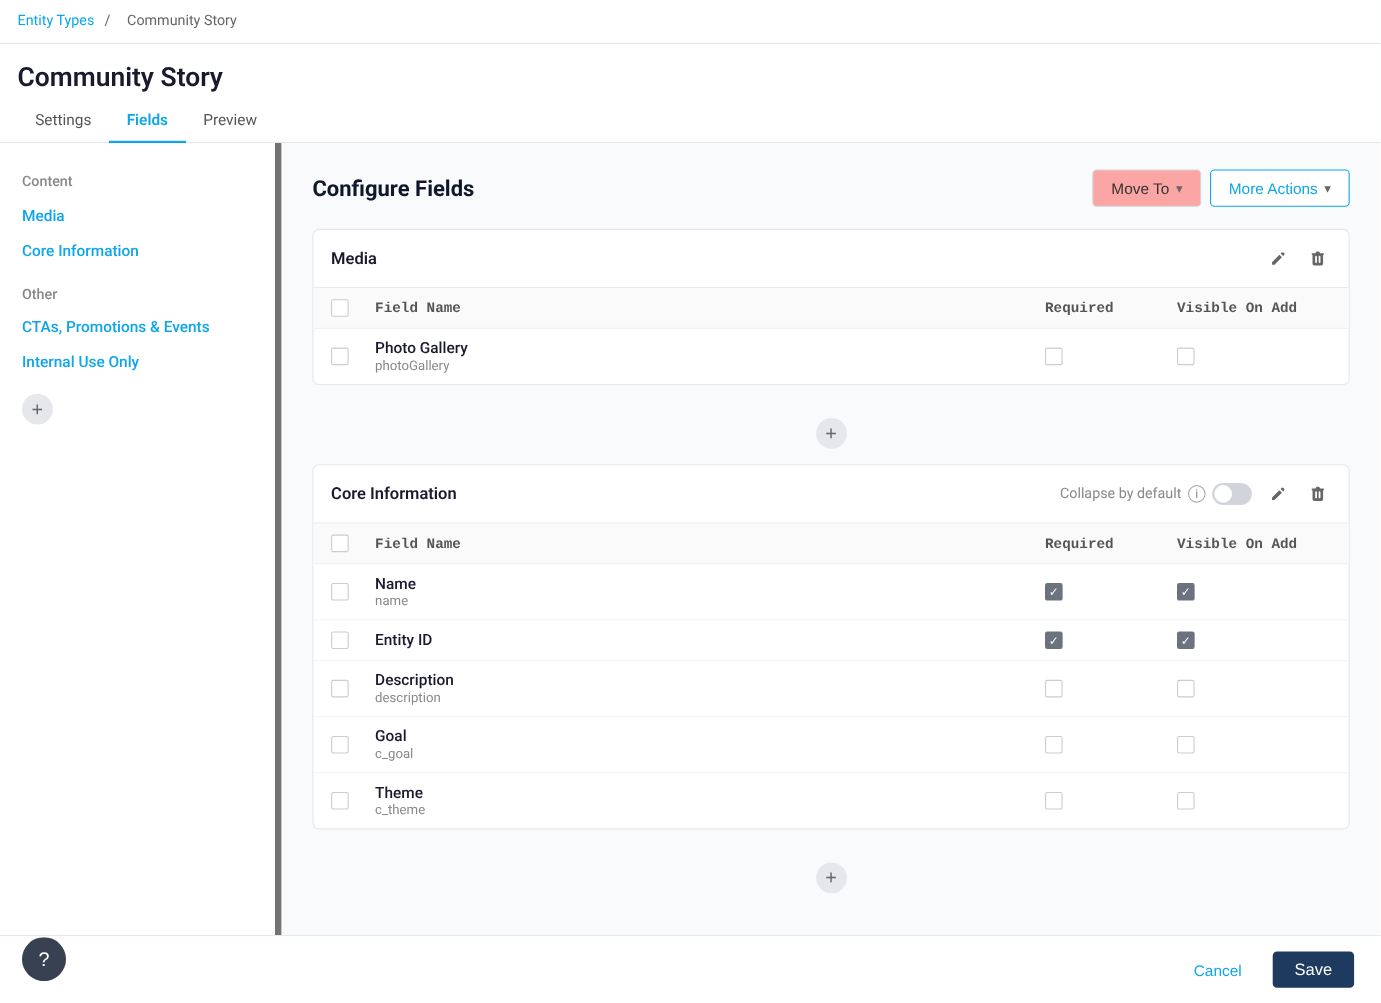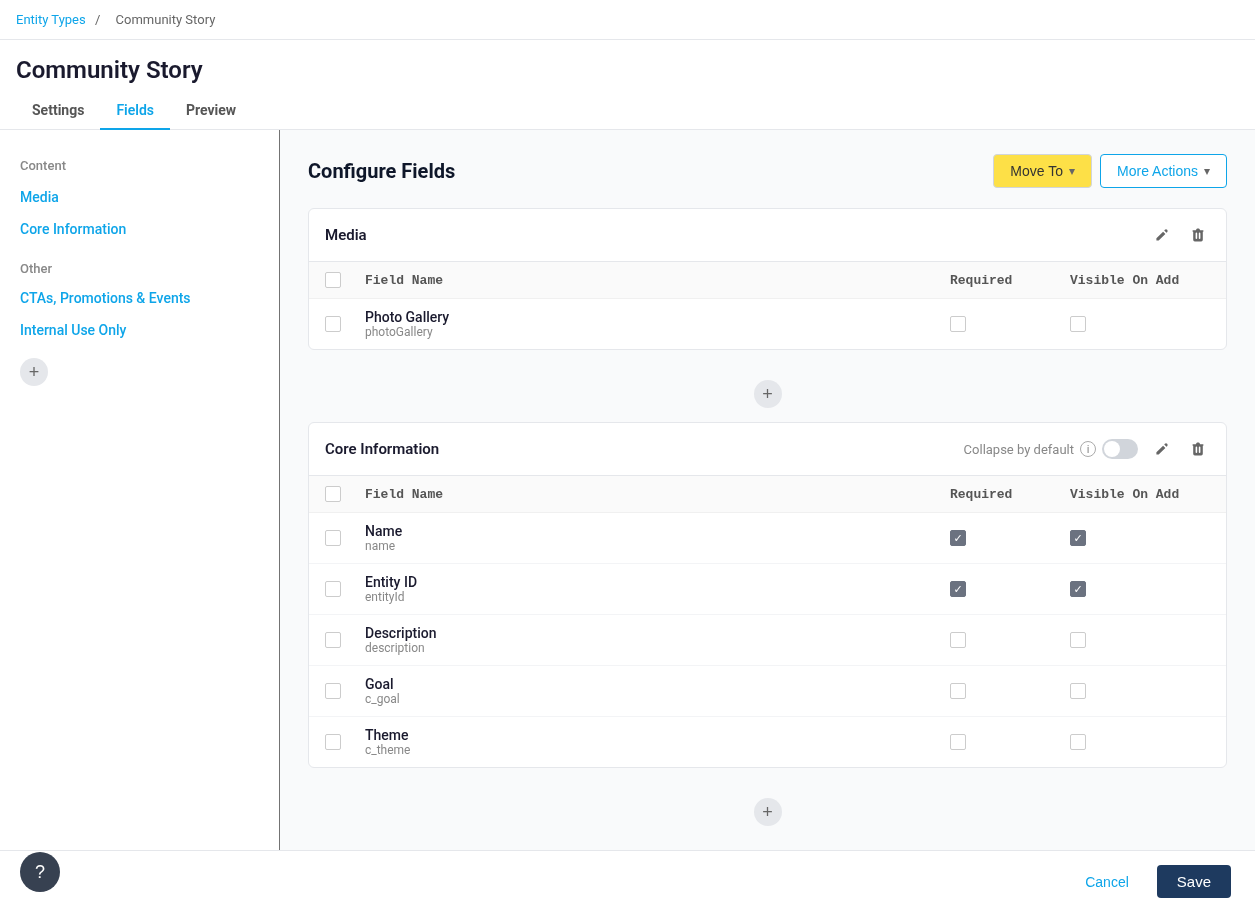--- a/index.html
+++ b/index.html
@@ -8,42 +8,42 @@
     
     .breadcrumb { padding: 12px 16px; font-size: 13px; border-bottom: 1px solid #e5e7eb; }
     .breadcrumb a { color: #0ea5e9; text-decoration: none; }
     .breadcrumb span { color: #666; margin: 0 6px; }
 
     
     .page-title { padding: 16px 16px 0 16px; font-size: 24px; font-weight: 600; color: #1a1a2e; }
 
     
     .tabs { display: flex; padding: 0 16px; border-bottom: 1px solid #e5e7eb; margin-top: 8px; }
-    .tab { padding: 10px 16px; cursor: pointer; font-size: 14px; color: #555; border-bottom: 2px solid transparent; margin-bottom: -1px; font-weight: bold; }
+    .tab { padding: 10px 16px; cursor: pointer; font-size: 14px; color: #555; border-bottom: 2px solid transparent; margin-bottom: -1px; }
     .tab.active { color: #0ea5e9; border-bottom: 2px solid #0ea5e9; font-weight: 600; }
 
     
     .main-layout { display: flex; min-height: calc(912px - 130px); }
 
     
-    .sidebar { width: 280px; border-right: 1px solid #737373; padding: 20px 0; flex-shrink: 0; }
+    .sidebar { width: 256px; border-right: 6px solid #737373; padding: 20px 0; flex-shrink: 0; }
     .sidebar-section-label { padding: 8px 20px; font-size: 13px; color: #888; font-weight: 500; }
     .sidebar-item { padding: 8px 20px; font-size: 14px; color: #0ea5e9; cursor: pointer; font-weight: 500; }
     .sidebar-other-label { padding: 16px 20px 6px 20px; font-size: 13px; color: #888; font-weight: 500; }
     .sidebar-add { padding: 12px 20px; }
     .sidebar-add-btn { width: 28px; height: 28px; border-radius: 50%; background: #e5e7eb; border: none; cursor: pointer; display: flex; align-items: center; justify-content: center; font-size: 18px; color: #666; }
 
     
     .content-area { flex: 1; padding: 24px 28px; background: #f9fafb; }
 
     
     .configure-header { display: flex; align-items: center; justify-content: space-between; margin-bottom: 20px; }
     .configure-title { font-size: 20px; font-weight: 700; color: #0f172a; }
     .header-actions { display: flex; gap: 8px; }
-    .btn-move { display: flex; align-items: center; gap: 6px; padding: 8px 16px; border: 1px solid #d1d5db; border-radius: 4px; background: #fde047; cursor: pointer; font-size: 14px; color: #333; }
+    .btn-move { display: flex; align-items: center; gap: 6px; padding: 8px 16px; border: 1px solid #d1d5db; border-radius: 4px; background: #fca5a5; cursor: pointer; font-size: 14px; color: #333; }
     .btn-more { display: flex; align-items: center; gap: 6px; padding: 8px 16px; border: 1px solid #0ea5e9; border-radius: 4px; background: #fff; cursor: pointer; font-size: 14px; color: #0ea5e9; }
 
     
     .section-card { background: #fff; border: 1px solid #e5e7eb; border-radius: 6px; margin-bottom: 16px; }
     .section-header { display: flex; align-items: center; justify-content: space-between; padding: 14px 16px; border-bottom: 1px solid #e5e7eb; }
     .section-title { font-size: 15px; font-weight: 600; color: #1a1a2e; }
     .section-header-actions { display: flex; align-items: center; gap: 12px; }
     .section-meta { font-size: 13px; color: #888; display: flex; align-items: center; gap: 6px; }
     .icon-btn { background: none; border: none; cursor: pointer; padding: 4px; color: #666; display: flex; align-items: center; }
     .icon-btn svg { width: 16px; height: 16px; }
@@ -226,21 +226,20 @@
           <div class="custom-checkbox checked"></div>
         </div>
       </div>
 
       <div class="table-row">
         <div class="checkbox-cell">
           <div class="custom-checkbox"></div>
         </div>
         <div>
           <div class="field-name-main">Entity ID</div>
-          <div class="field-name-sub">entityId</div>
         </div>
         <div class="checkbox-cell">
           <div class="custom-checkbox checked"></div>
         </div>
         <div class="checkbox-cell">
           <div class="custom-checkbox checked"></div>
         </div>
       </div>
 
       <div class="table-row">

